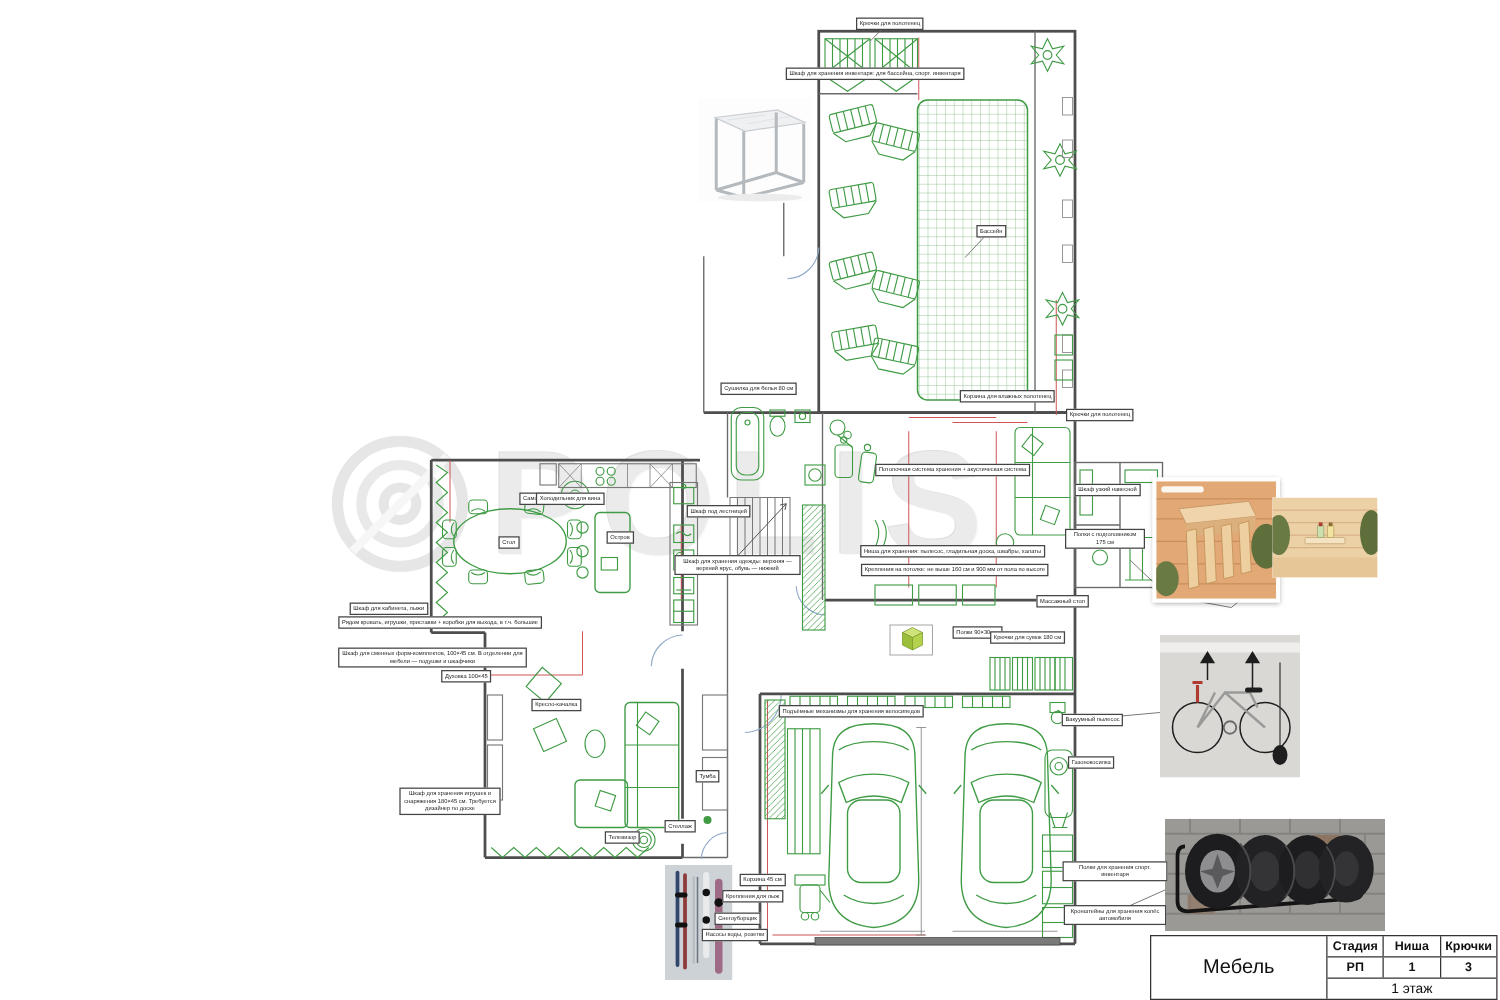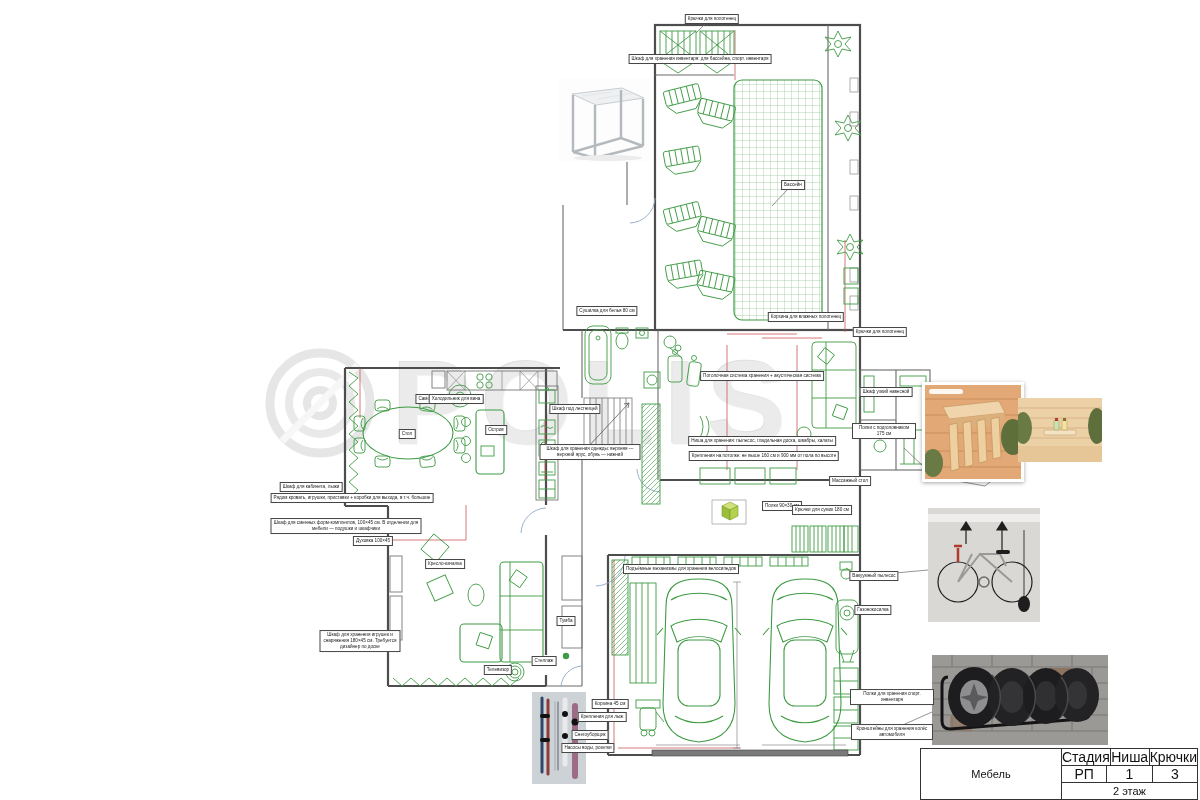--- a/index.html
+++ b/index.html
@@ -22,25 +22,25 @@
            color:#1c1c1c;font-size:4.6px;line-height:1.3;padding:1px 2px;text-align:center;white-space:nowrap;}
 
   
   .photo{position:absolute;z-index:2;background:#fff;}
   .photo.framed{border:3px solid #fff;box-shadow:0 1px 4px rgba(0,0,0,.35);}
 
   
   .titleblock{position:absolute;left:920px;top:748px;width:276px;height:50px;z-index:3;
               display:flex;border:1.2px solid #333;background:#fff;font-size:11px;color:#111;}
   .tb-name{flex:0 0 140px;display:flex;align-items:center;justify-content:center;
-           border-right:1.2px solid #333;font-size:11px;}
+           border-right:1.2px solid #333;font-size:16px;}
   .tb-grid{flex:1;display:flex;flex-direction:column;}
   .tb-row{display:flex;flex:0 0 16px;border-bottom:1px solid #333;}
   .tb-row:last-child{border-bottom:none;}
-  .tb-cell{flex:1;display:flex;align-items:center;justify-content:center;border-right:1px solid #333;font-size:14px;}
+  .tb-cell{flex:1;display:flex;align-items:center;justify-content:center;border-right:1px solid #333;font-size:10px;font-weight:bold;}
   .tb-cell:last-child{border-right:none;}
   .tb-floor{flex:1;display:flex;align-items:center;justify-content:center;font-size:11px;}
 </style>
 </head>
 <body>
 
 <div class="stage">
 
   <div class="watermark">
     <svg class="wm-rings" width="116" height="116" viewBox="0 0 116 116">
@@ -497,18 +497,18 @@
         <div class="tb-cell">Стадия</div>
         <div class="tb-cell">Ниша</div>
         <div class="tb-cell">Крючки</div>
       </div>
       <div class="tb-row">
         <div class="tb-cell">РП</div>
         <div class="tb-cell">1</div>
         <div class="tb-cell">3</div>
       </div>
       <div class="tb-row" style="flex:1;">
-        <div class="tb-floor">2 этаж</div>
+        <div class="tb-floor">1 этаж</div>
       </div>
     </div>
   </div>
 
 </div>
 
 </body></html>

